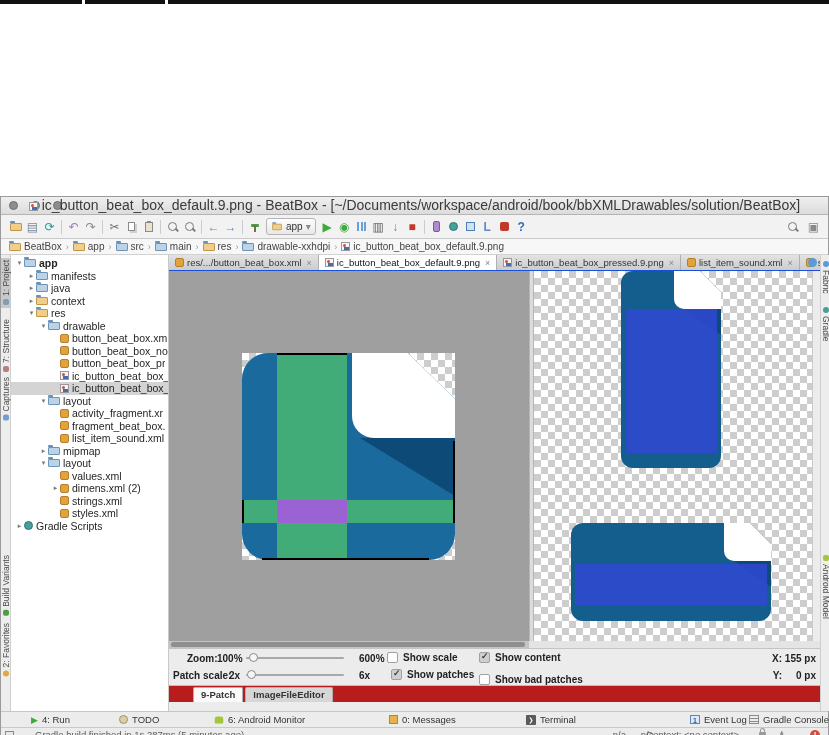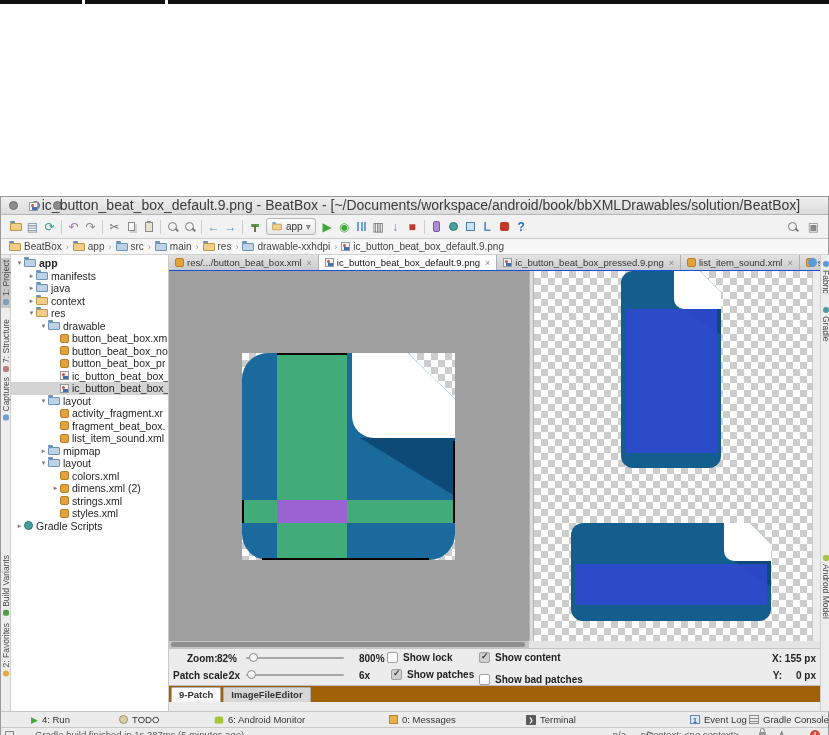--- a/index.html
+++ b/index.html
@@ -106,21 +106,21 @@
   .slider .thumb{position:absolute;top:0;width:9px;height:9px;border-radius:50%;background:#f6f6f6;border:1px solid #8a8a8a;box-sizing:border-box;}
   .cbrow{position:absolute;display:flex;align-items:center;gap:5px;}
   .cb{width:11px;height:11px;border:1px solid #a0a0a0;border-radius:2px;background:#fdfdfd;box-sizing:border-box;position:relative;}
   .cb.checked{background:#cfcfcf;}
   .cb.checked::after{content:"✓";position:absolute;left:1px;top:-2px;font-size:9px;color:#3a3a3a;font-weight:bold;}
   .cbl{font-weight:bold;color:#1f1f1f;}
   .coord{position:absolute;right:4px;font-weight:bold;color:#1f1f1f;}
   .coord .cl{display:inline-block;}
   .coord .cv{display:inline-block;min-width:34px;text-align:right;}
   
-  .ed-tabs{height:16px;background:#a16207;border-top:1px solid #bdbdbd;display:flex;align-items:flex-end;padding-left:2px;gap:2px;flex:0 0 auto;}
+  .ed-tabs{height:16px;background:#b91c1c;border-top:1px solid #bdbdbd;display:flex;align-items:flex-end;padding-left:24px;gap:2px;flex:0 0 auto;}
   .edtab{height:14px;line-height:14px;padding:0 7px;font-size:9.5px;color:#333;border:1px solid #aeaeae;border-bottom:none;background:#d6d6d6;border-radius:2px 2px 0 0;font-weight:bold;}
   .edtab.active{background:#fafafa;font-weight:bold;}
   
   .bottombar{height:15px;background:#ececec;border-top:1px solid #c6c6c6;position:relative;font-size:9.5px;color:#333;flex:0 0 auto;}
   .bbi{position:absolute;top:0;height:15px;display:flex;align-items:center;gap:4px;white-space:nowrap;}
   .bb-play{color:#3fa93c;font-size:9px;}
   
   .statusbar{height:13px;background:#ececec;border-top:1px solid #c9c9c9;position:relative;font-size:9.5px;color:#5a5a5a;flex:0 0 auto;}
   .sbi{position:absolute;top:0;height:13px;display:flex;align-items:center;white-space:nowrap;}
   
@@ -350,21 +350,21 @@
               <span class="i-folder"></span>
               <span class="lbl">mipmap</span>
             </div>
           <div class="trow lv2">
               <span class="arr arr-d"></span>
               <span class="i-folder"></span>
               <span class="lbl">layout</span>
             </div>
           <div class="trow lv3">
               <span class="i-xml"></span>
-              <span class="lbl">colors.xml</span>
+              <span class="lbl">values.xml</span>
             </div>
           <div class="trow lv3" style="padding-left:40px">
               <span class="arr arr-r"></span>
               <span class="i-xml"></span>
               <span class="lbl">dimens.xml (2)</span>
             </div>
           <div class="trow lv3">
               <span class="i-xml"></span>
               <span class="lbl">strings.xml</span>
             </div>
@@ -449,29 +449,29 @@
 
         <div class="hscroll-row">
           <div class="hs-track">
               <div class="hs-thumb"></div>
             </div>
           <div class="hs-rest"></div>
         </div>
 
         <div class="controls">
           <span class="ctl" style="left:18px;top:4px">Zoom:</span>
-          <span class="ctl" style="left:48px;top:4px">82%</span>
+          <span class="ctl" style="left:48px;top:4px">100%</span>
           <div class="slider" style="left:77px;top:4px;width:98px">
               <div class="track"></div>
               <div class="thumb" style="left:3px"></div>
             </div>
-          <span class="ctl" style="left:190px;top:4px">800%</span>
+          <span class="ctl" style="left:190px;top:4px">600%</span>
           <div class="cbrow" style="left:218px;top:3px">
               <span class="cb"></span>
-              <span class="cbl">Show lock</span>
+              <span class="cbl">Show scale</span>
             </div>
           <div class="cbrow" style="left:310px;top:3px">
               <span class="cb checked"></span>
               <span class="cbl">Show content</span>
             </div>
           <div class="coord" style="top:4px"><span class="cl">X:</span><span class="cv">155 px</span></div>
 
           <span class="ctl" style="left:4px;top:21px">Patch scale:</span>
           <span class="ctl" style="left:60px;top:21px">2x</span>
           <div class="slider" style="left:77px;top:21px;width:98px">

